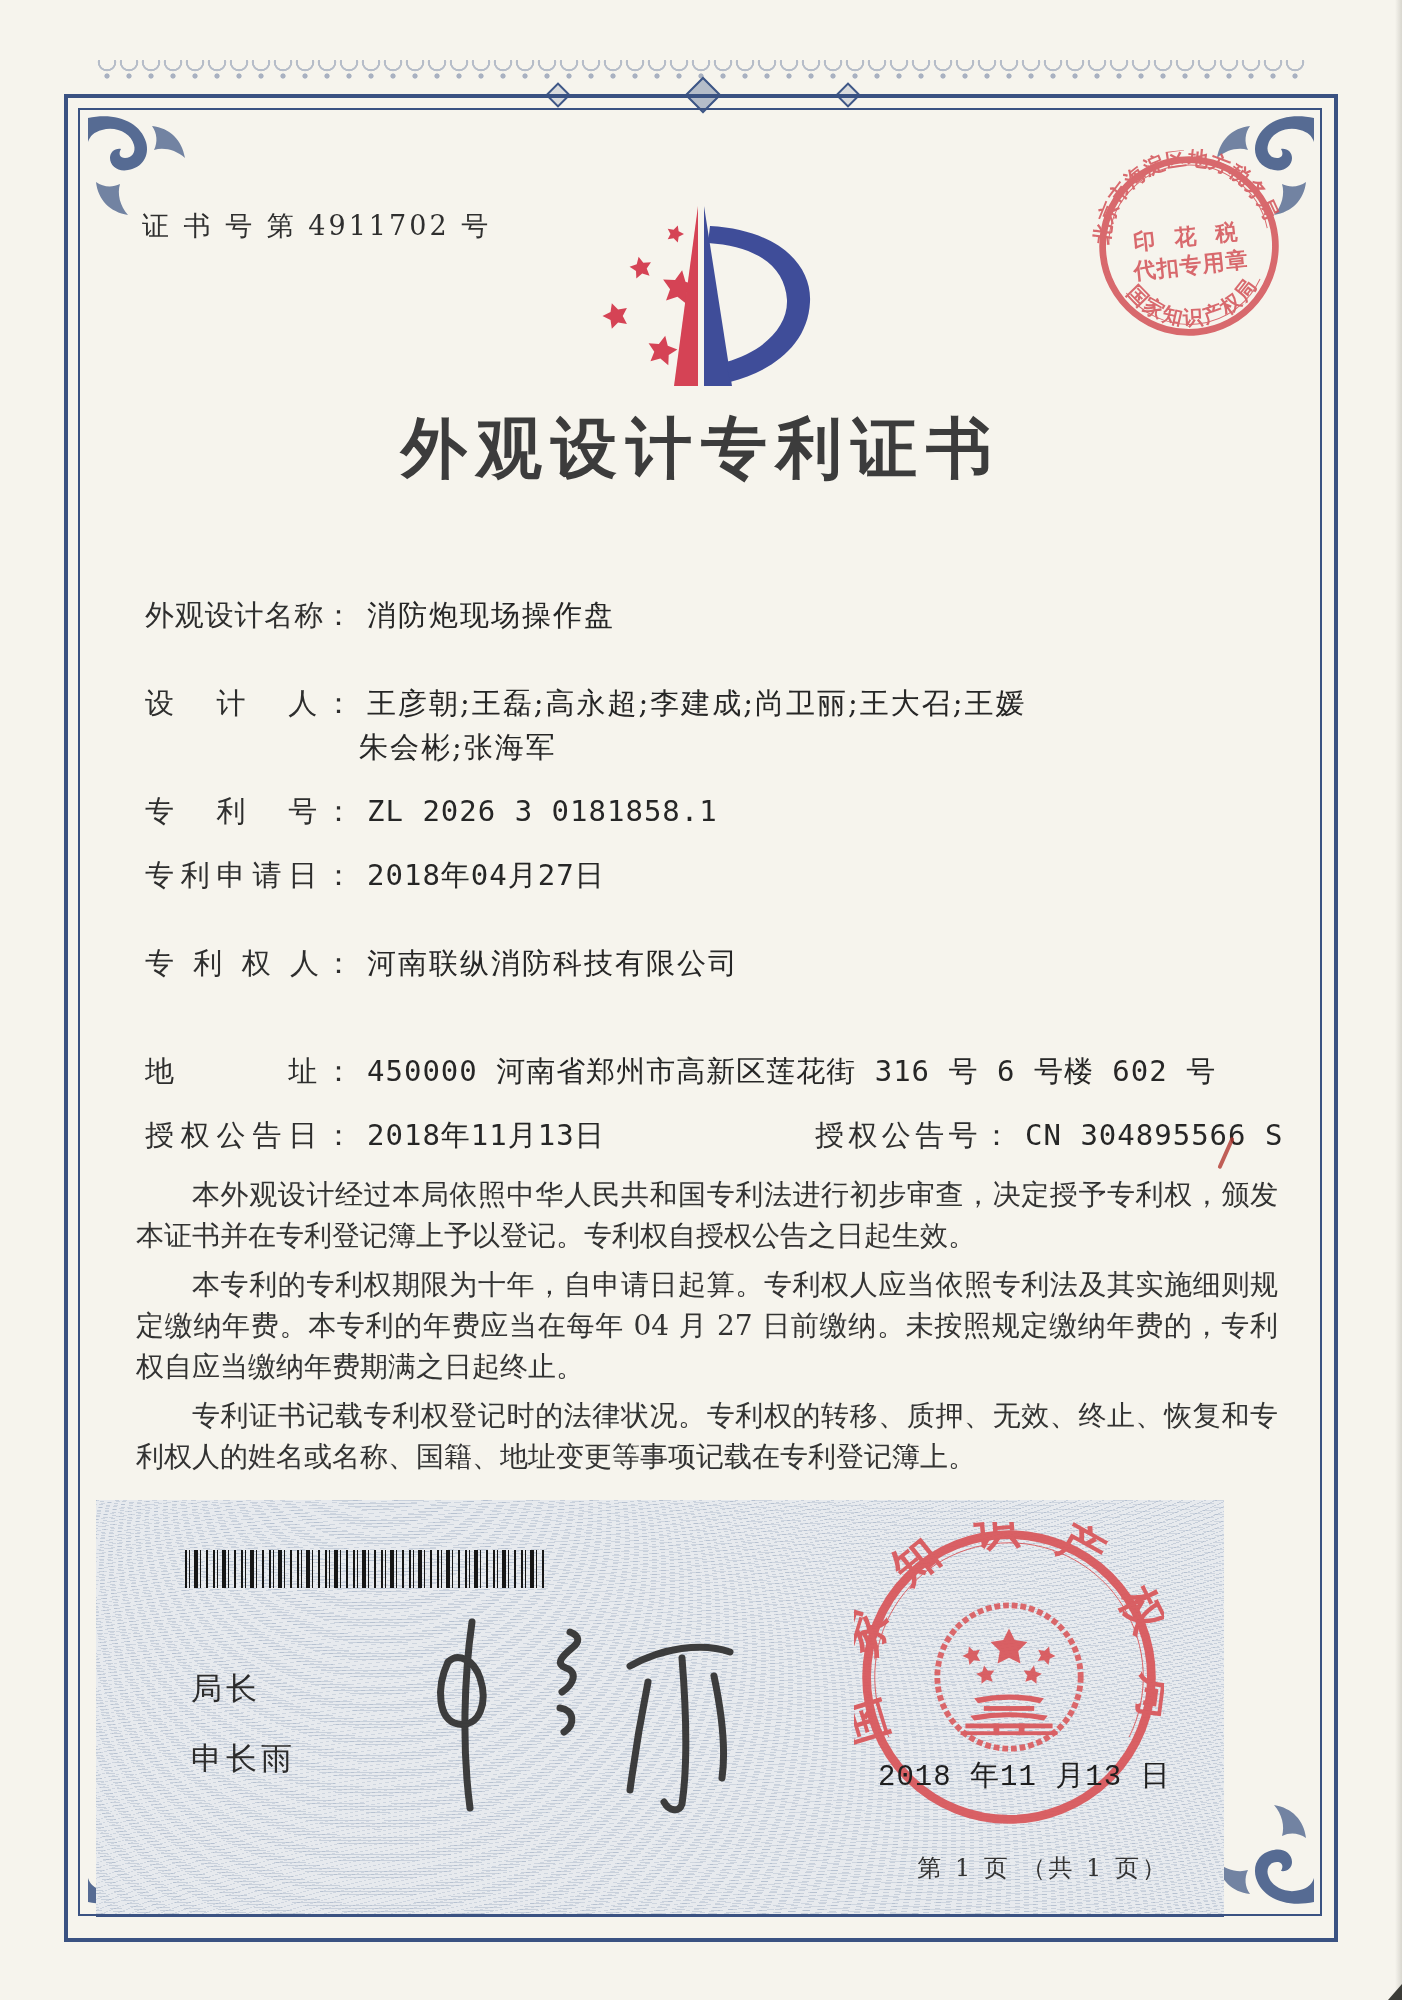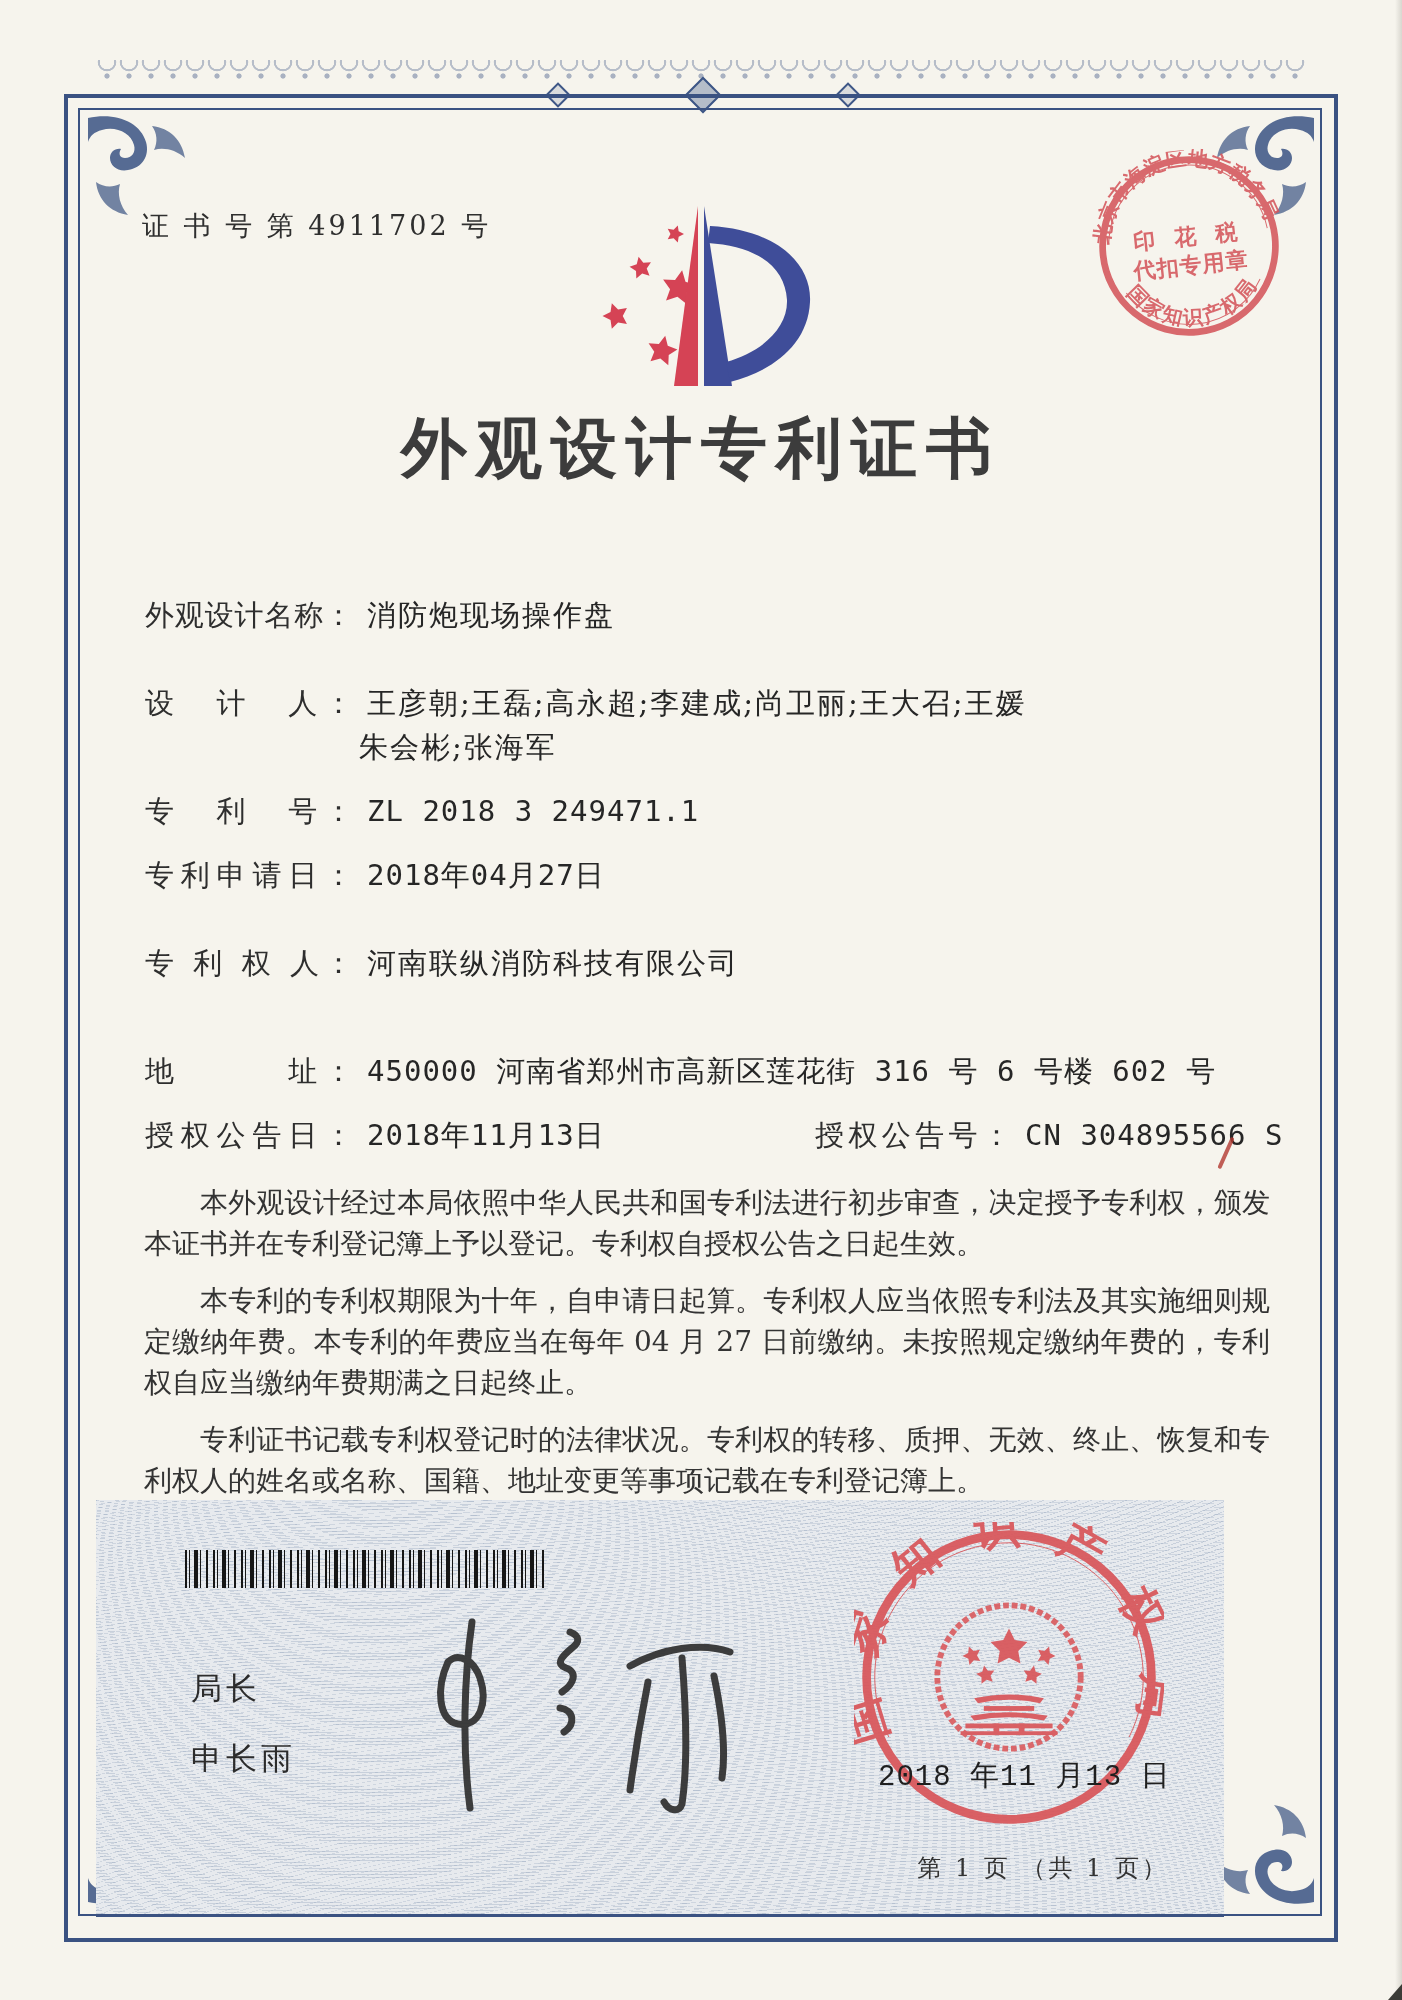--- a/index.html
+++ b/index.html
@@ -35,21 +35,21 @@
 
   
   .row{position:absolute;left:145px;font-size:29px;color:#2e2e2e;white-space:nowrap;}
   .flabel{display:inline-block;width:208px;text-align:justify;text-align-last:justify;-moz-text-align-last:justify;color:#2e2e2e;}
   .fvalue{margin-left:14px;font-family:"DejaVu Sans Mono","DejaVu Serif",serif;letter-spacing:1px;color:#262626;}
   .fvalue.cjk{font-family:"DejaVu Serif","Liberation Serif",serif;letter-spacing:2px;}
 
   
   .paras{position:absolute;left:128px;top:1166px;width:1158px;font-size:28px;line-height:41px;color:#333;
          text-align:justify;}
-  .paras p{margin:16px;text-indent:2em;}
+  .paras p{margin:8px;text-indent:2em;}
   .pen-check{position:absolute;left:1224px;top:1136px;width:4px;height:34px;background:#b3382f;
              transform:rotate(24deg);border-radius:2px;opacity:.8;}
 
   
   .panel{position:absolute;left:96px;top:1500px;width:1128px;height:414px;background-color:#e7eaee;
     background-image:
       repeating-radial-gradient(140% 120% at 25% -45%, rgba(128,148,176,.30) 0 1.6px, rgba(0,0,0,0) 1.6px 9px),
       repeating-radial-gradient(140% 120% at 75% 150%, rgba(128,148,176,.24) 0 1.6px, rgba(0,0,0,0) 1.6px 11px);
     border-bottom:3px solid #3a5282;}
   .barcode{position:absolute;left:89px;top:50px;width:362px;height:38px;
@@ -157,21 +157,21 @@
   <div class="row" style="top:596px;">
     <span class="flabel">外观设计名称：</span><span class="fvalue cjk">消防炮现场操作盘</span>
   </div>
   <div class="row" style="top:684px;">
     <span class="flabel">设　计　人：</span><span class="fvalue cjk">王彦朝;王磊;高永超;李建成;尚卫丽;王大召;王媛</span>
   </div>
   <div class="row" style="top:728px;left:359px;">
     <span class="fvalue cjk" style="margin-left:0;">朱会彬;张海军</span>
   </div>
   <div class="row" style="top:792px;">
-    <span class="flabel">专　利　号：</span><span class="fvalue">ZL 2018 3 249471.1</span>
+    <span class="flabel">专　利　号：</span><span class="fvalue">ZL 2026 3 0181858.1</span>
   </div>
   <div class="row" style="top:856px;">
     <span class="flabel">专利申请日：</span><span class="fvalue">2018年04月27日</span>
   </div>
   <div class="row" style="top:944px;">
     <span class="flabel">专 利 权 人：</span><span class="fvalue cjk">河南联纵消防科技有限公司</span>
   </div>
   <div class="row" style="top:1052px;">
     <span class="flabel">地　　　址：</span><span class="fvalue">450000 河南省郑州市高新区莲花街 316 号 6 号楼 602 号</span>
   </div>

